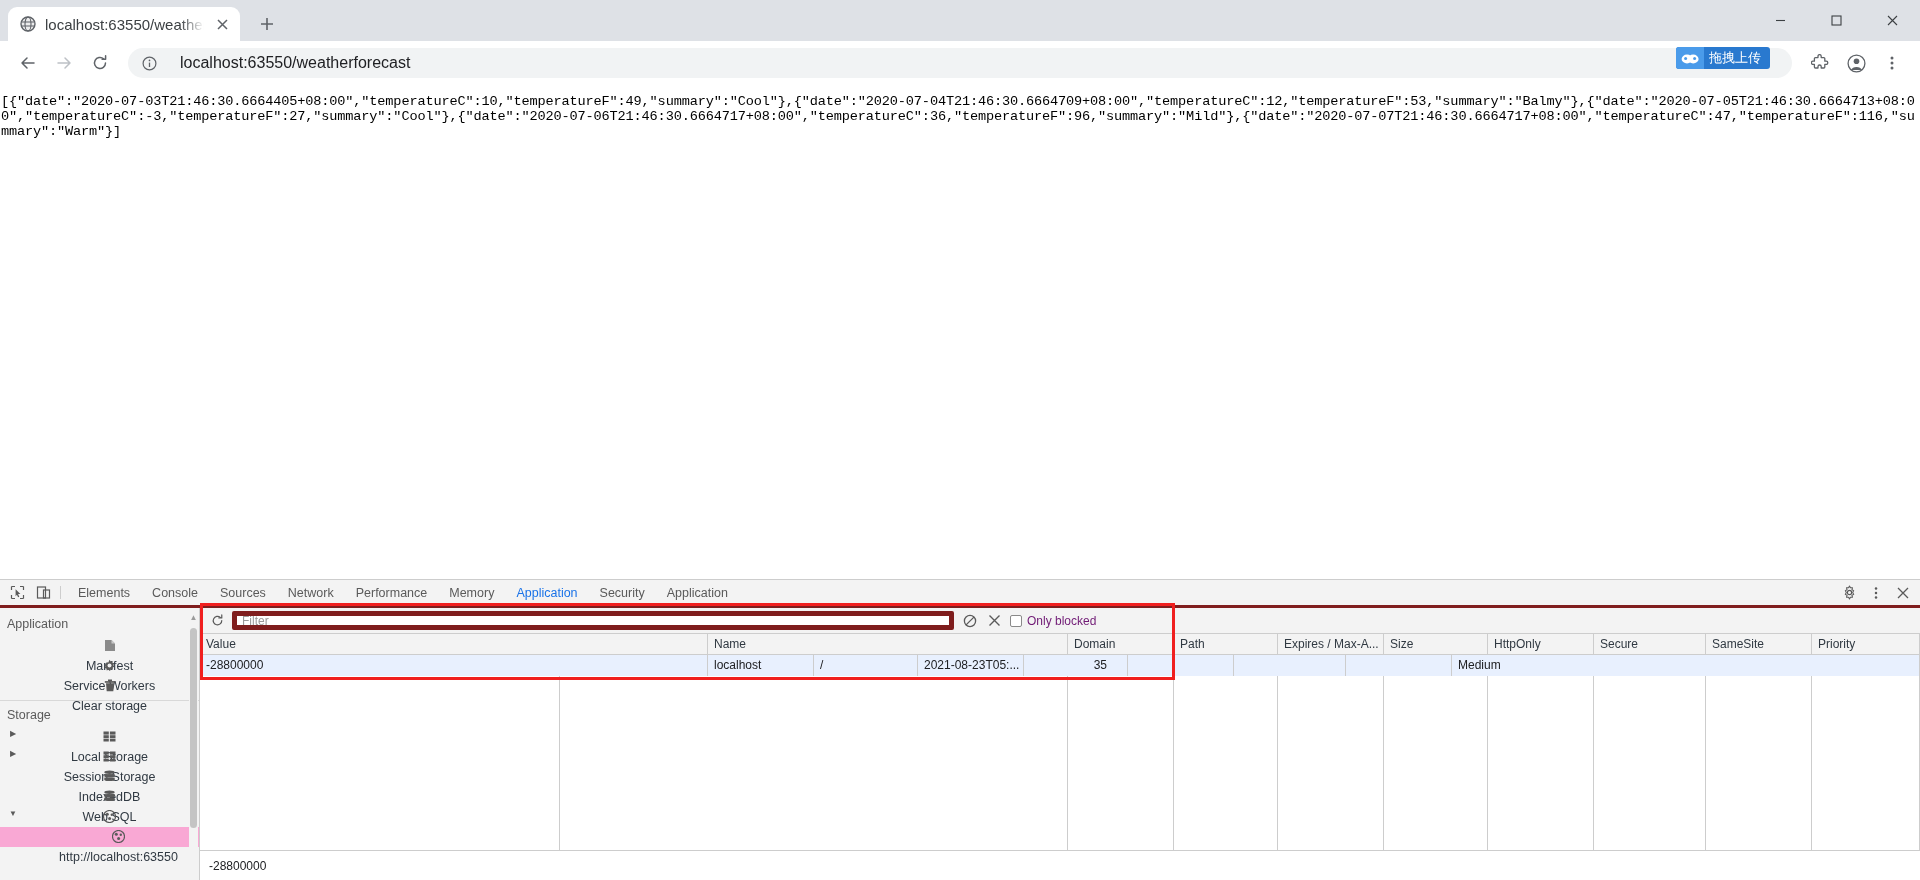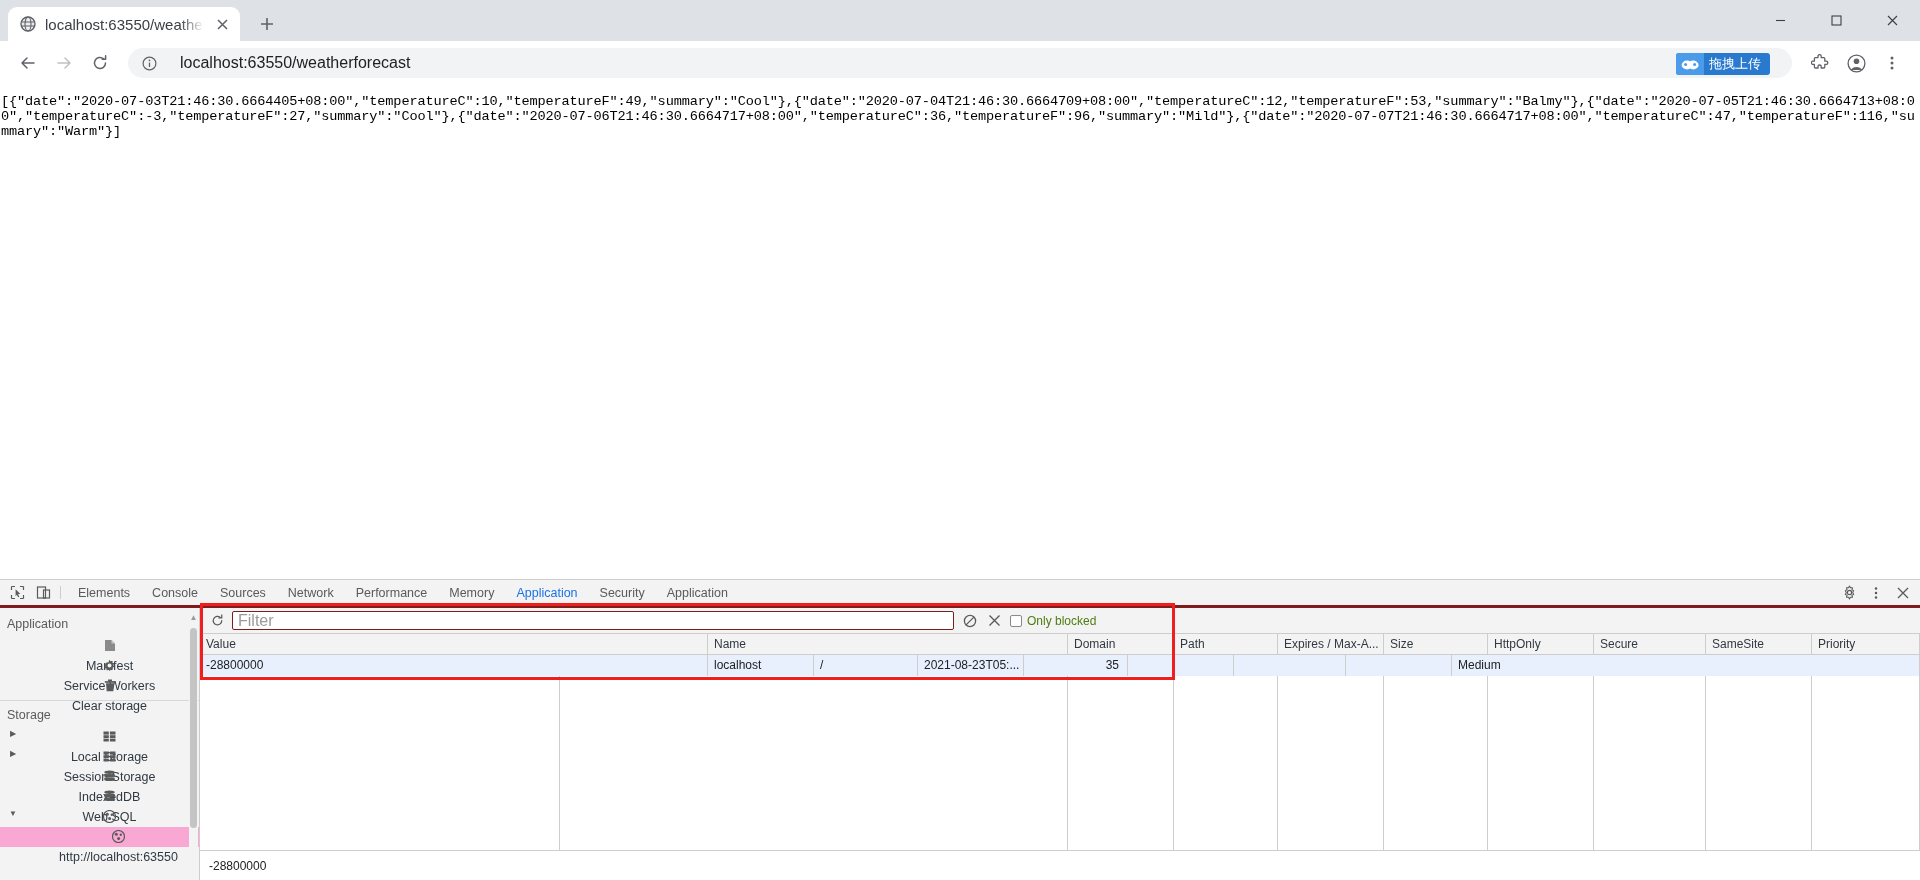--- a/index.html
+++ b/index.html
@@ -93,21 +93,21 @@
     padding: 0 14px;
     gap: 23px;
     margin: 0 8px;
     position: relative;
   }
   .omnibox-url { font-size: 16px; color: #202124; white-space: nowrap; }
   .info-icon { color: #5f6368; display: flex; align-items: center; flex: 0 0 auto; }
 
   .ext-badge {
     position: absolute;
-    right: 150px; top: 12px;
+    right: 150px; top: 6px;
     height: 22px;
     background: #2979cf;
     color: #ffffff;
     font-size: 13px;
     display: flex;
     align-items: center;
     border-radius: 3px;
     padding: 0 7px 0 0;
     gap: 5px;
     z-index: 5;
@@ -254,29 +254,29 @@
     align-items: center;
     padding: 0 8px 0 10px;
     gap: 8px;
     flex: 0 0 auto;
   }
   .cf-refresh { width: 14px; height: 14px; color: #5a5a5a; display: flex; align-items: center; justify-content: center; }
   .cf-input {
     flex: 0 0 722px;
     height: 19px;
     background: #ffffff;
-    border: 1px solid #7f1d1d;
+    border: 5px solid #7f1d1d;
     border-radius: 2px;
     display: flex; align-items: center;
     padding: 0 5px;
-    font-size: 16px;
+    font-size: 12px;
     color: #9a9a9a;
   }
   .cf-icon { width: 16px; height: 16px; color: #5a5a5a; display: flex; align-items: center; justify-content: center; }
-  .cf-check { display: flex; align-items: center; gap: 5px; font-size: 12px; color: #4d7c0f; }
+  .cf-check { display: flex; align-items: center; gap: 5px; font-size: 12px; color: #701a75; }
   .cf-checkbox {
     width: 12px; height: 12px;
     border: 1px solid #8a8a8a;
     background: #fff;
     border-radius: 2px;
   }
 
   .cookie-table { flex: 1 1 auto; display: flex; flex-direction: column; min-height: 0; }
   .ct-head {
     display: flex;
@@ -300,21 +300,21 @@
     flex: 0 0 auto;
   }
   .ct-row div {
     border-right: 1px solid #cdcdcd;
     padding: 3px 0 0 6px;
     font-size: 12px;
     color: #202124;
     overflow: hidden;
     white-space: nowrap;
   }
-  .ct-row div.num { text-align: right; padding-right: 8px; padding-left: 0; }
+  .ct-row div.num { text-align: right; padding-right: 20px; padding-left: 0; }
   .ct-fill { flex: 1 1 auto; display: flex; min-height: 0; }
   .ct-fill div { border-right: 1px solid #cdcdcd; }
   .ct-footer {
     height: 30px;
     border-top: 1px solid #cdcdcd;
     display: flex; align-items: center;
     padding-left: 9px;
     font-size: 12px;
     color: #202124;
     flex: 0 0 auto;

